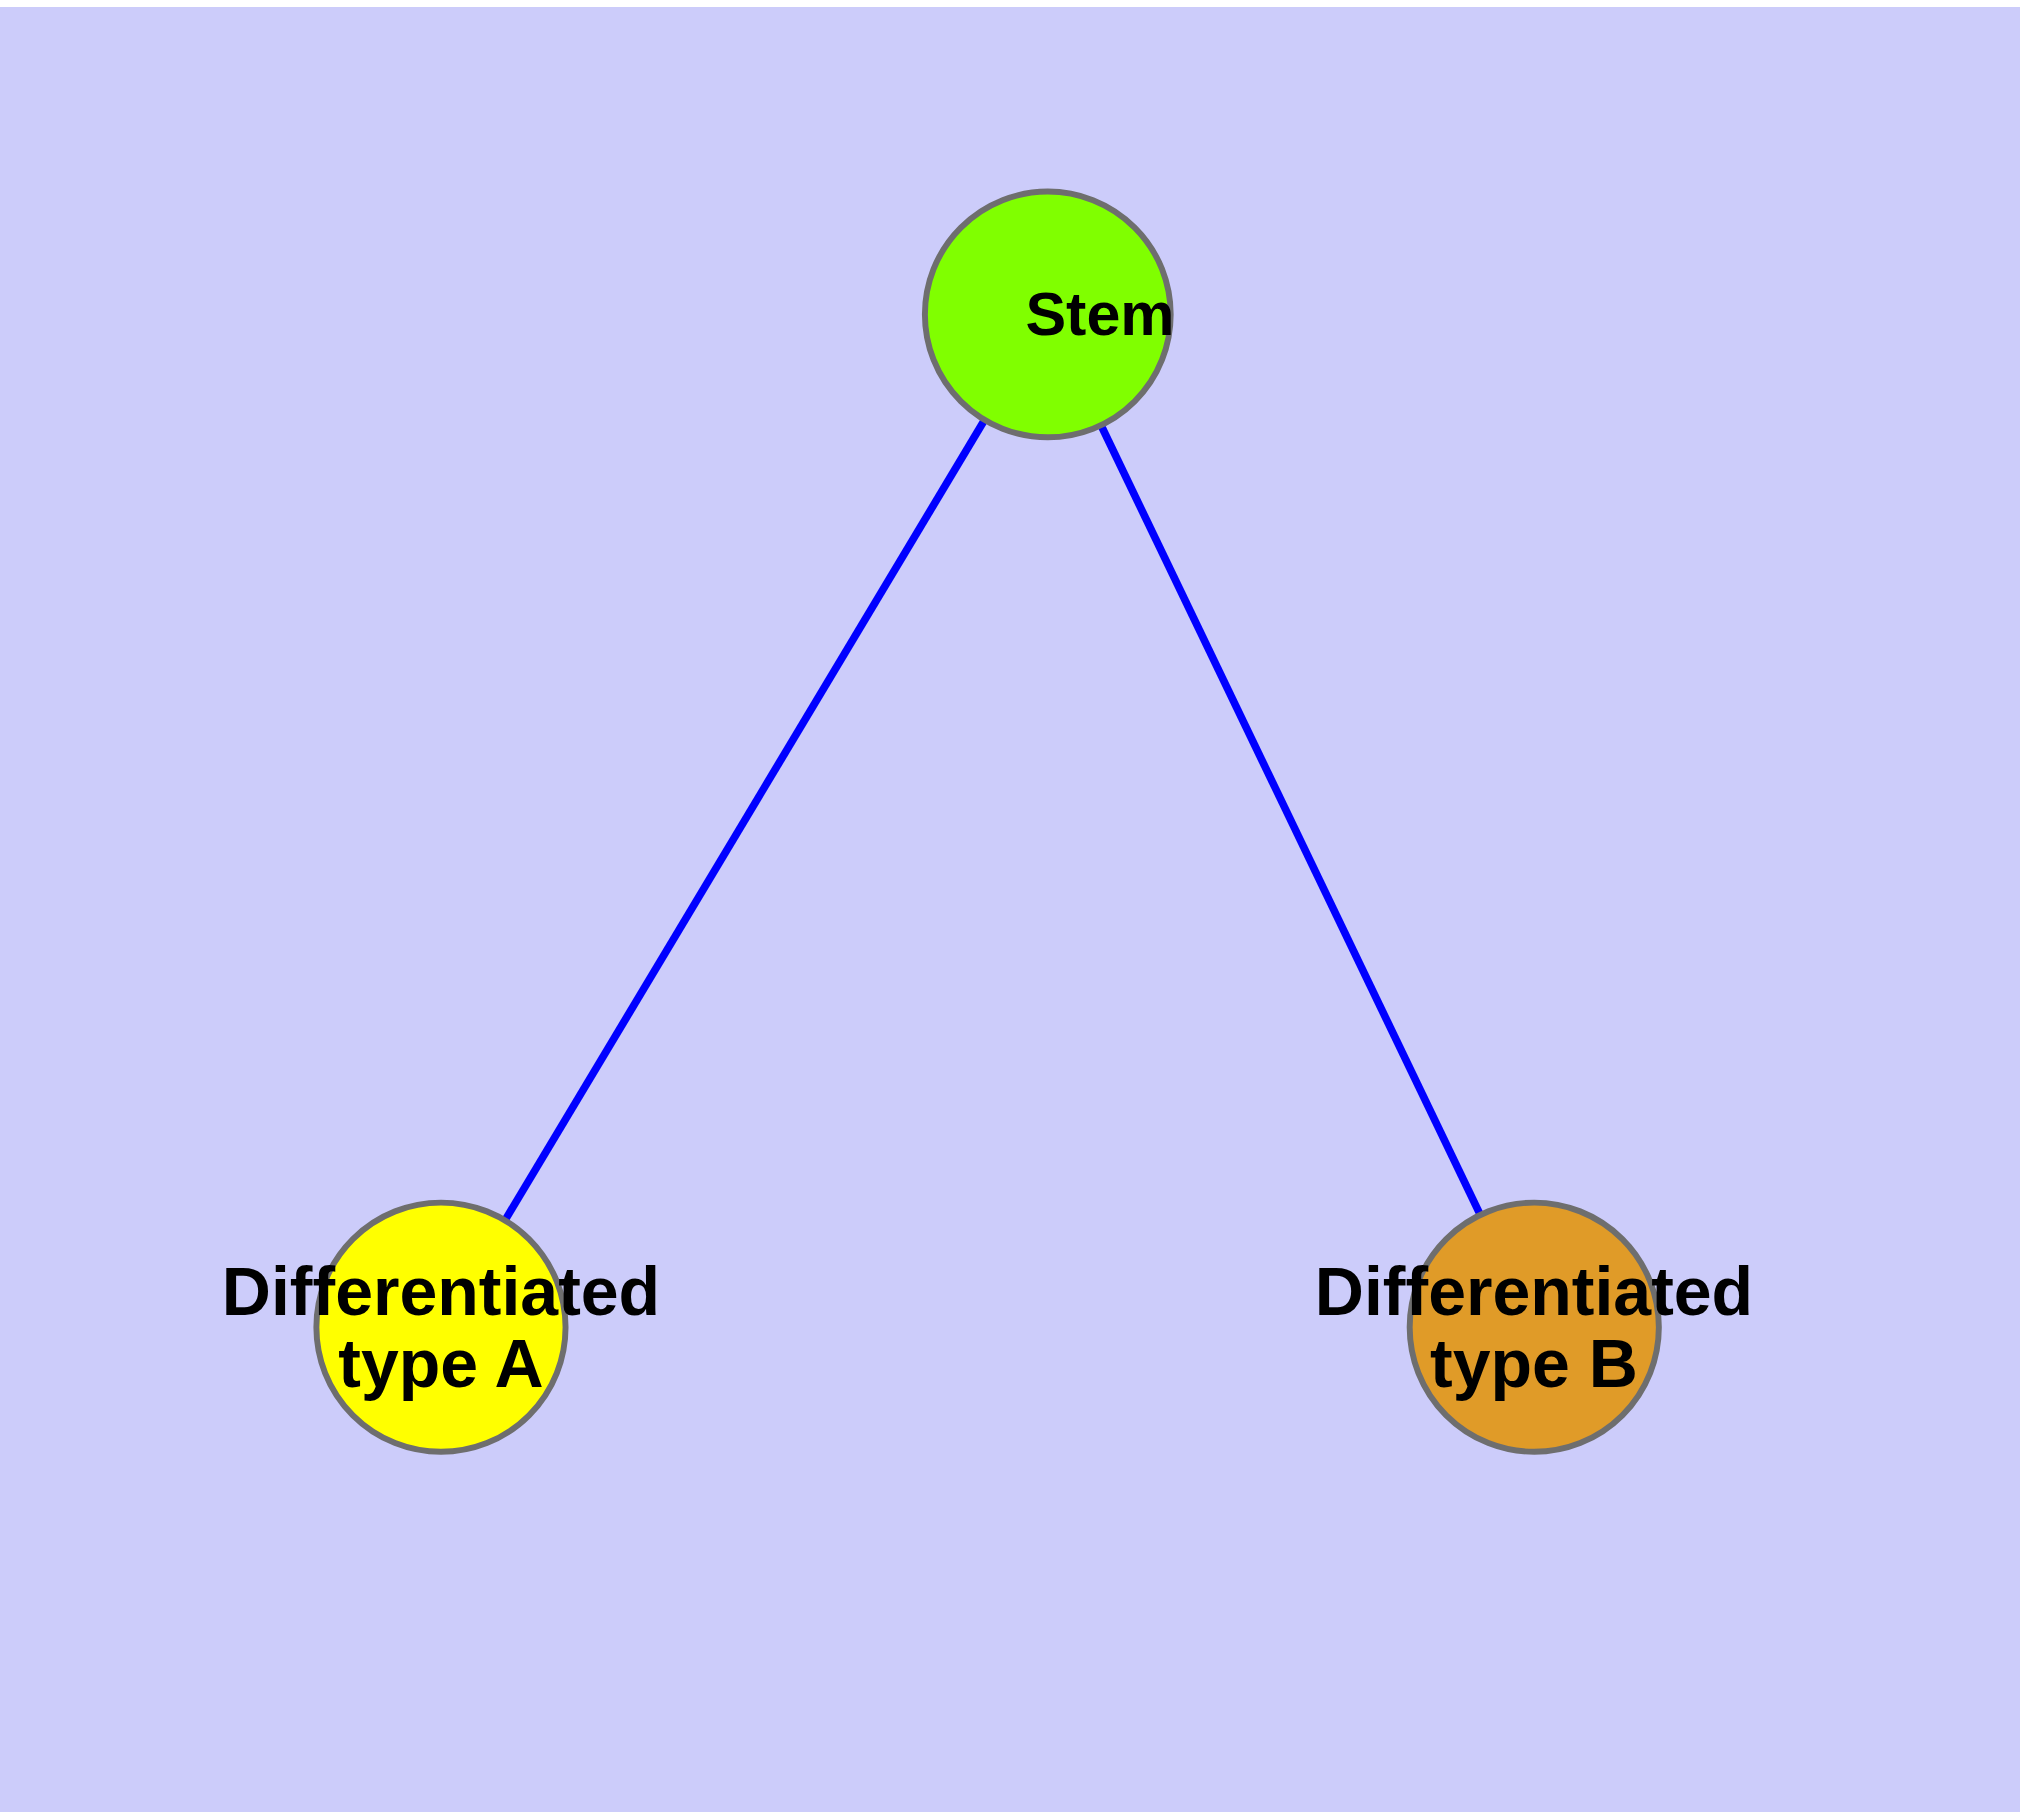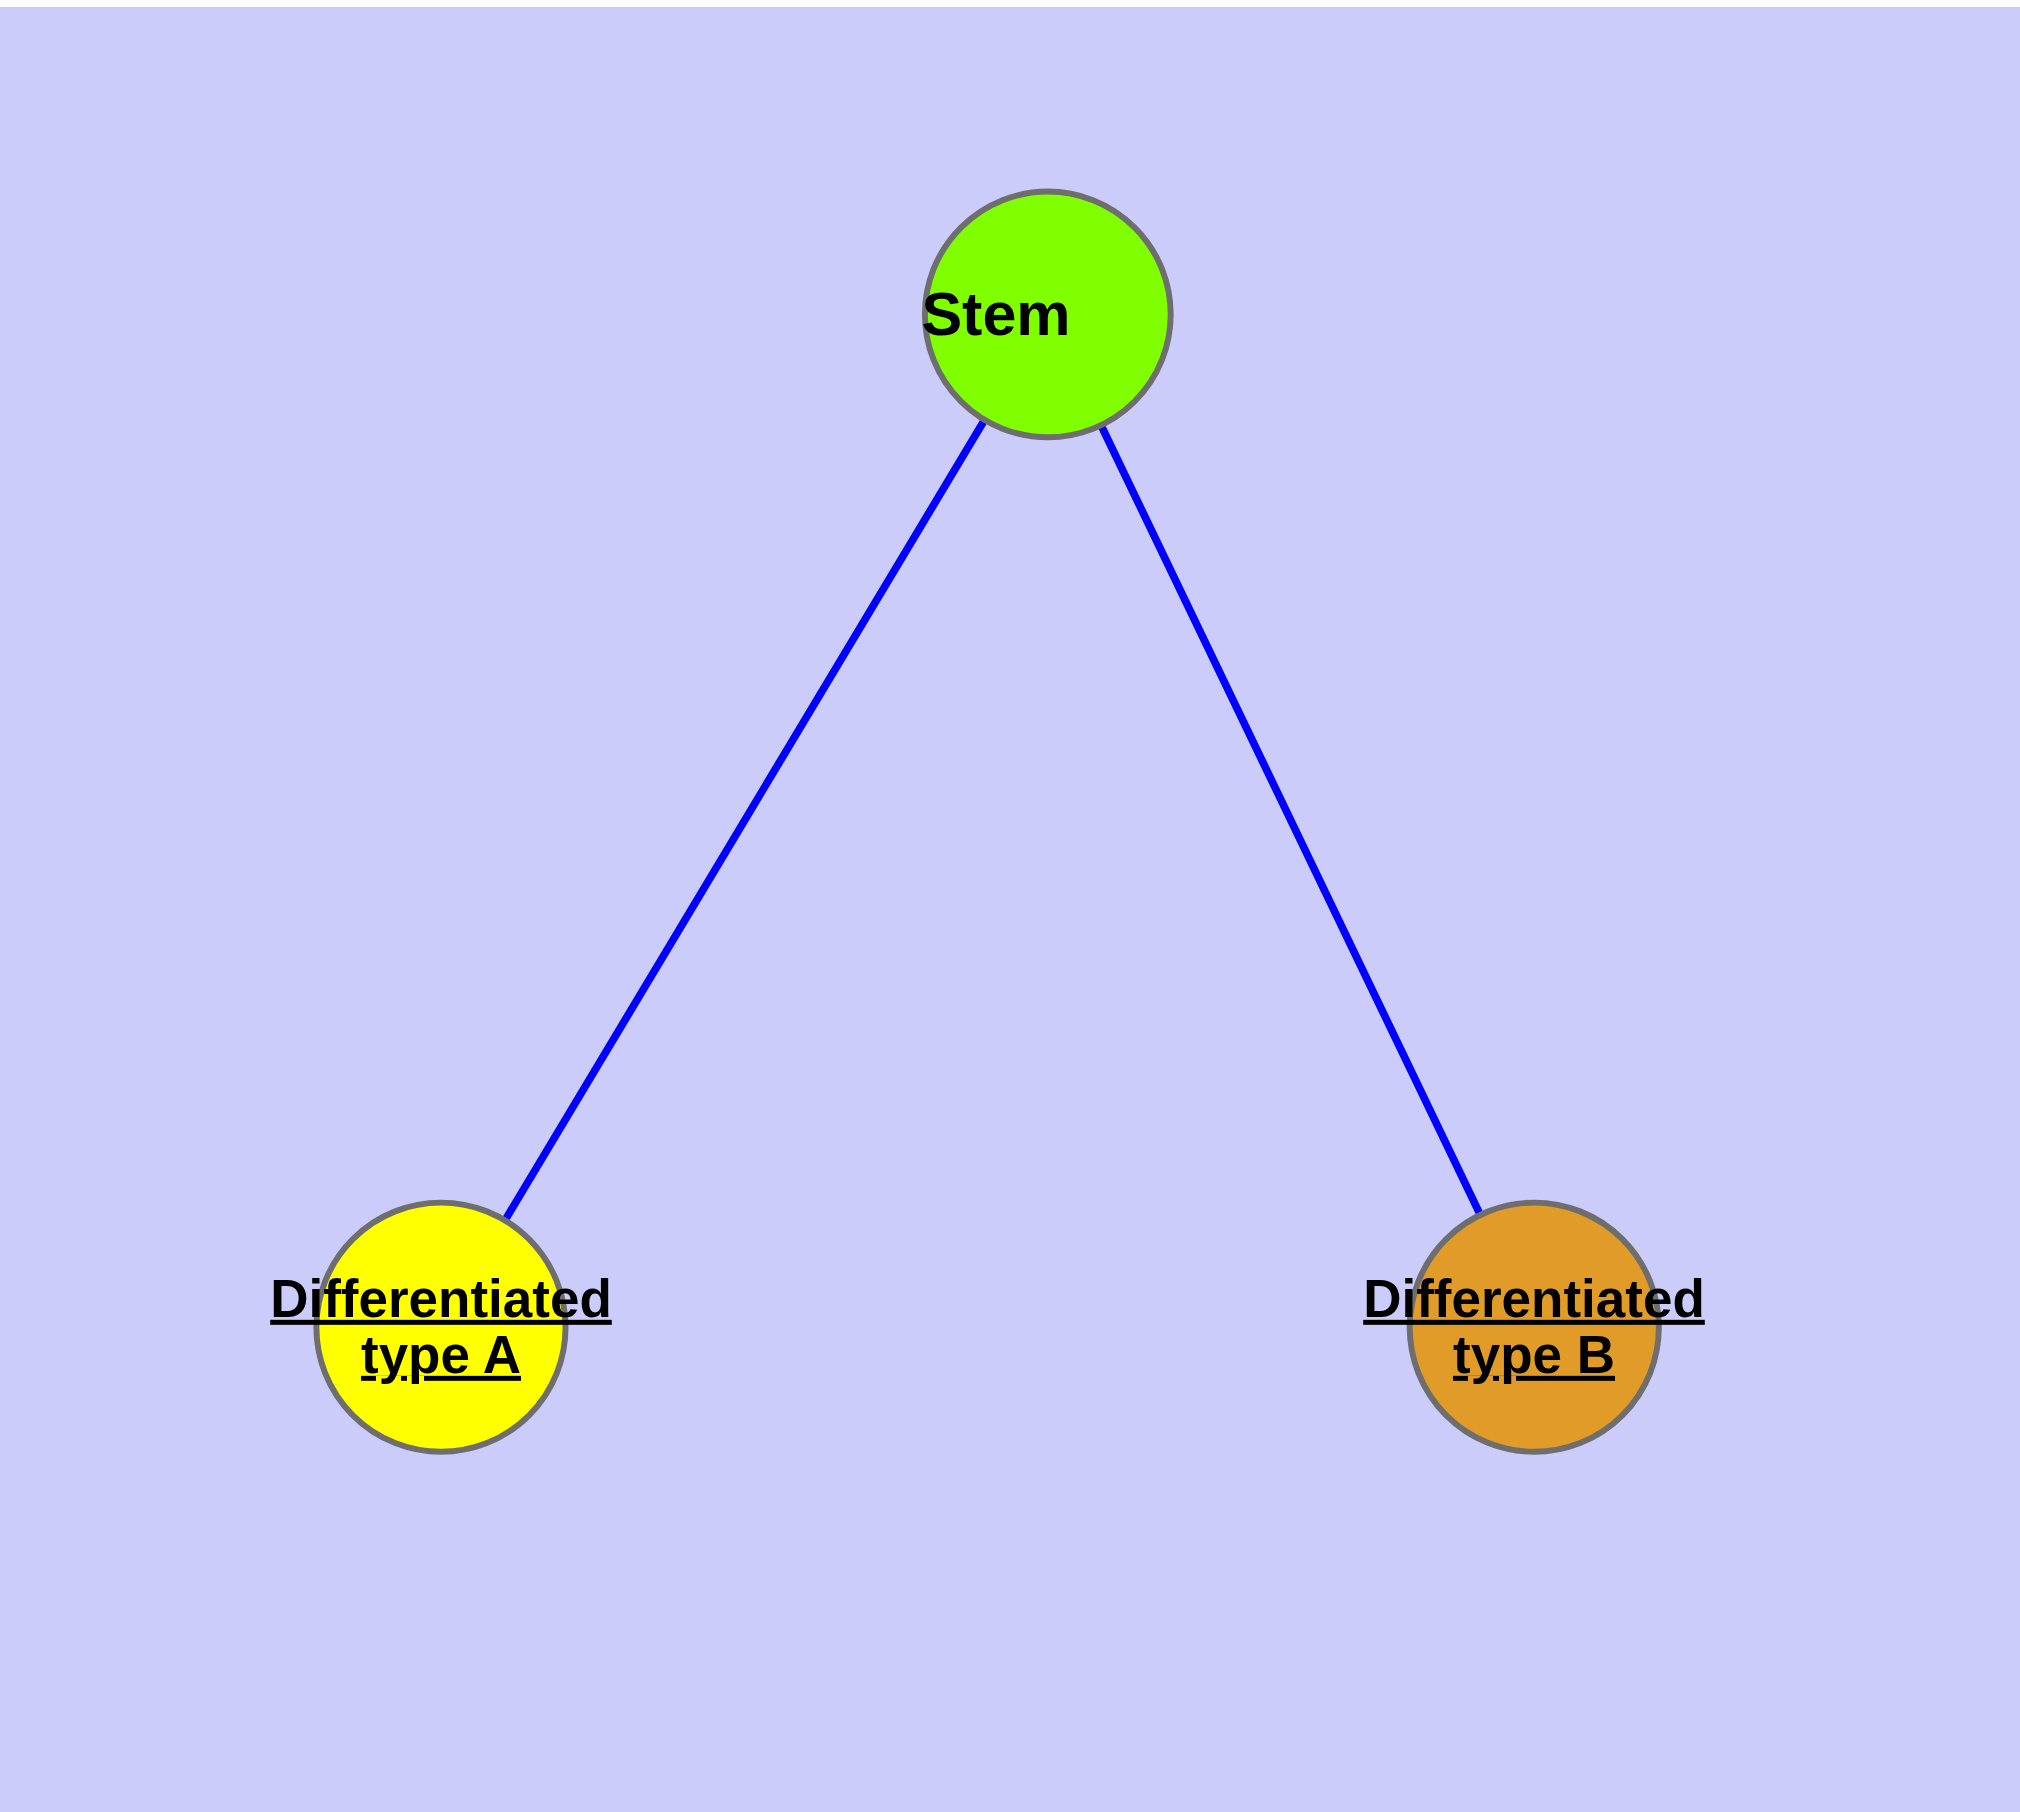--- a/index.html
+++ b/index.html
@@ -40,22 +40,21 @@
     font-family: "Liberation Sans", "DejaVu Sans", sans-serif;
     line-height: 1.06;
     white-space: pre-line;
     pointer-events: none;
     transform: translate(-50%, -50%);
   }
   .node-label.root {
     font-size: 61px;
   }
   .node-label.leaf {
-    font-size: 53px;
-    text-decoration: underline;
+    font-size: 68px;
   }
 </style>
 </head>
 <body>
 
 <div id="canvas">
   <div id="plot-area"></div>
 
   <svg id="graph-svg" viewBox="0 0 2384 2138" xmlns="http://www.w3.org/2000/svg">
     <g id="edge-layer">
@@ -63,20 +62,20 @@
         <line x1="1299.647512750859" y1="503.5065814238268" x2="1745.4865346947074" y2="1431.6906079445566" stroke="#0000ff" stroke-width="9" stroke-linecap="butt"></line>
       </g>
     <g id="node-layer">
         <circle cx="1236" cy="371" r="145" fill="#80ff00" stroke="#6e6e6e" stroke-width="7"></circle>
         <circle cx="520" cy="1566" r="147" fill="#ffff00" stroke="#6e6e6e" stroke-width="7"></circle>
         <circle cx="1810" cy="1566" r="147" fill="#e09b28" stroke="#6e6e6e" stroke-width="7"></circle>
       </g>
   </svg>
 
   <div id="label-layer">
-      <div class="node-label root" style="left: 996px; top: 314px;">Stem</div>
+      <div class="node-label root" style="left: 1100px; top: 314px;">Stem</div>
       <div class="node-label leaf" style="left: 441px; top: 1327px;">Differentiated
 type A</div>
       <div class="node-label leaf" style="left: 1534px; top: 1327px;">Differentiated
 type B</div>
     </div>
 </div>
 
 
 </body></html>

